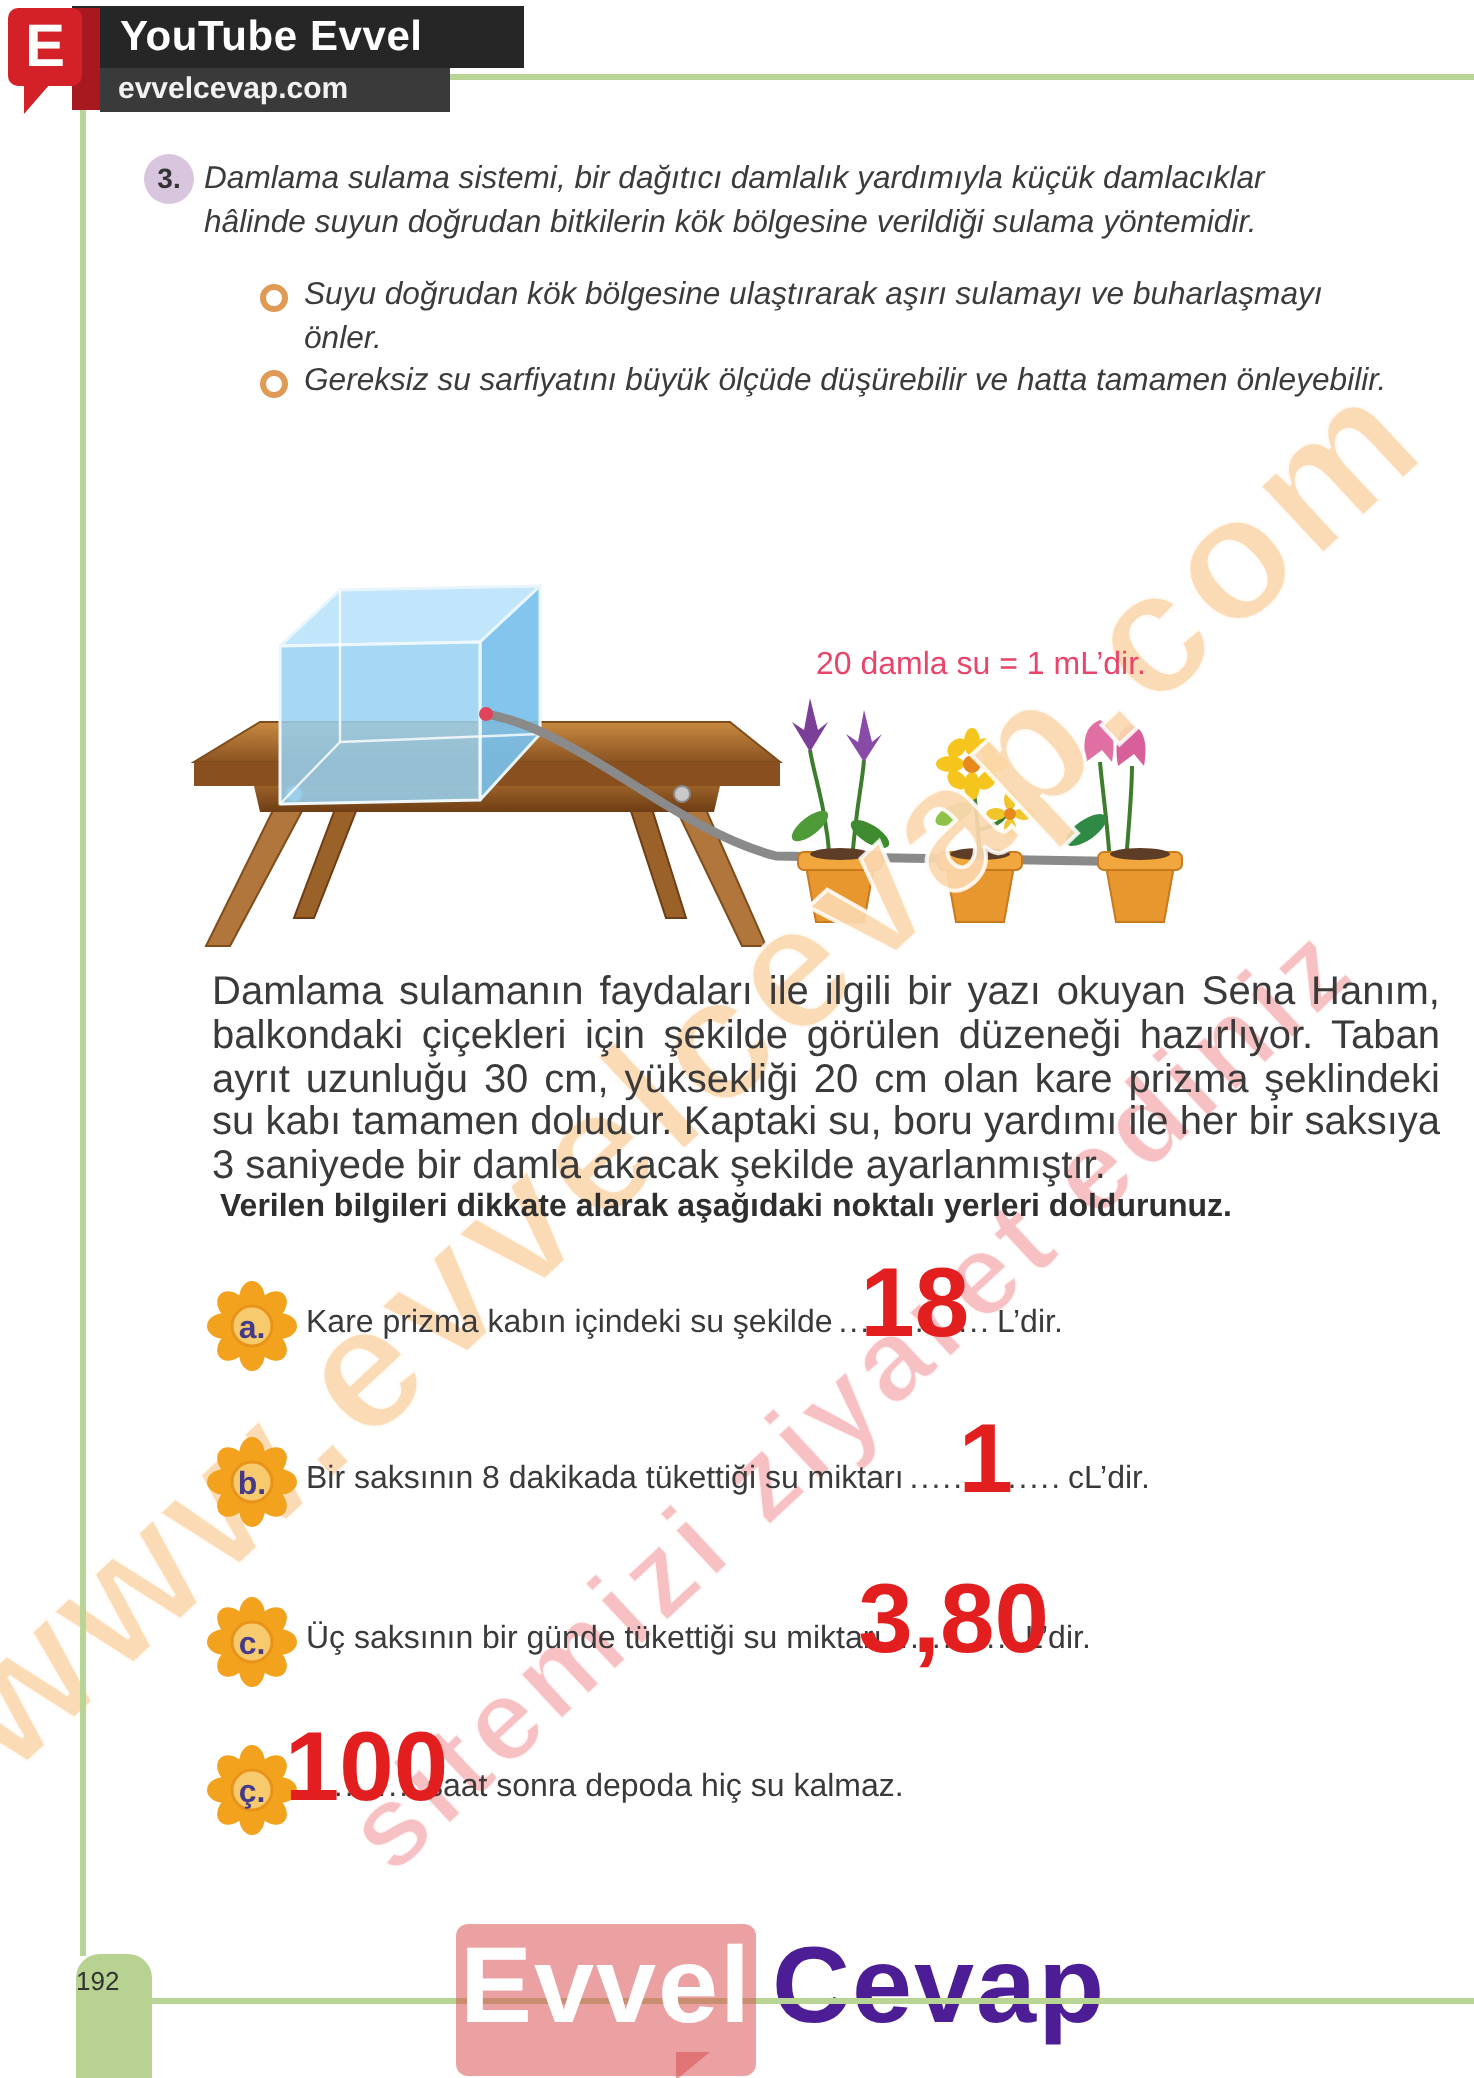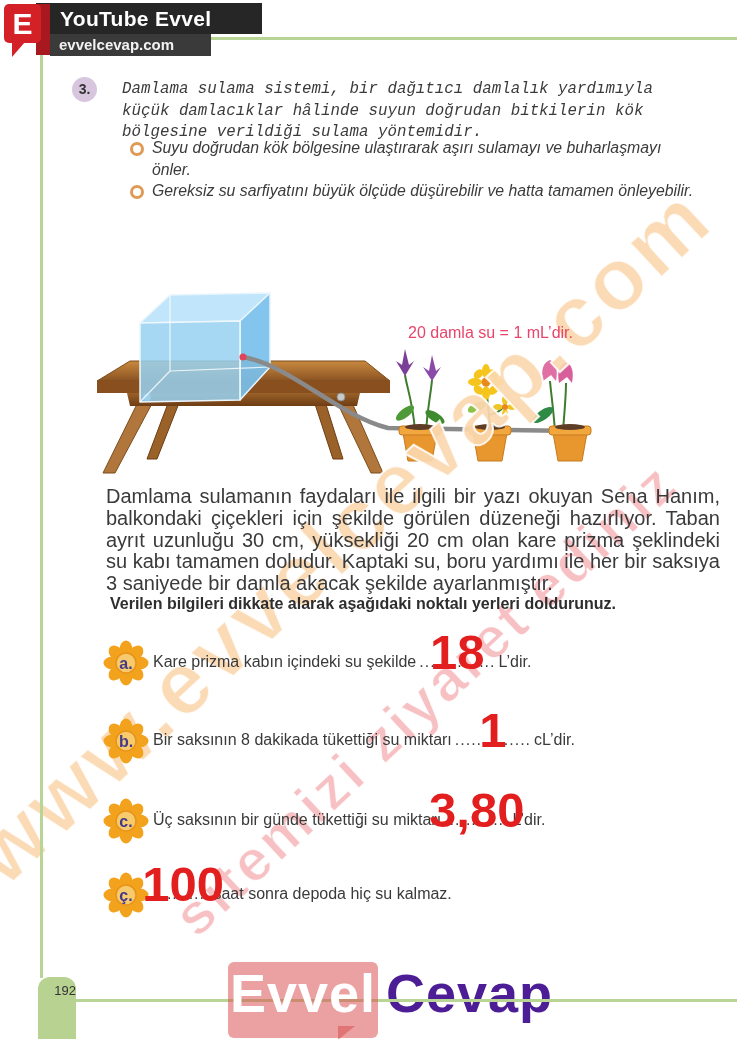--- a/index.html
+++ b/index.html
@@ -4,37 +4,37 @@
 <style>
   html,body{margin:0;padding:0;background:#e9e9e9;}
   .page{position:relative;width:737px;height:1039px;background:#ffffff;overflow:hidden;
         font-family:"Liberation Sans",sans-serif;color:#3a3a3a;margin:0 auto;}
   
   .frame-top{position:absolute;left:40px;top:37px;width:697px;height:3px;background:#b9d596;z-index:4;}
   .frame-left{position:absolute;left:40px;top:37px;width:3px;height:941px;background:#b9d596;z-index:4;}
   
   .hdr-bar1{position:absolute;left:36px;top:3px;width:226px;height:31px;background:#262626;z-index:10;
             color:#fff;font-size:21px;font-weight:600;line-height:31px;padding-left:24px;box-sizing:border-box;letter-spacing:.3px;}
-  .hdr-bar2{position:absolute;left:50px;top:34px;width:161px;height:22px;background:#3a3a3a;z-index:10;
+  .hdr-bar2{position:absolute;left:50px;top:34px;width:175px;height:22px;background:#3a3a3a;z-index:10;
             color:#f2f2f2;font-size:15px;font-weight:700;line-height:22px;padding-left:9px;box-sizing:border-box;}
   .hdr-ribbon{position:absolute;left:36px;top:4px;width:14px;height:51px;background:#a8191f;z-index:11;}
   .hdr-bubble{position:absolute;left:4px;top:4px;width:37px;height:39px;background:#d42127;border-radius:5px;z-index:12;
               color:#fff;font-size:30px;font-weight:700;text-align:center;line-height:39px;}
   .hdr-tail{position:absolute;left:12px;top:42px;width:0;height:0;z-index:12;
             border-top:15px solid #d42127;border-right:13px solid transparent;}
   
   .wm{position:absolute;font-weight:700;white-space:nowrap;transform-origin:0 0;z-index:2;pointer-events:none;}
   .wm-main{left:-50px;top:830px;font-size:88px;letter-spacing:4px;color:rgba(251,216,176,0.92);
            -webkit-text-stroke:2px rgba(255,255,255,0.85);transform:rotate(-43deg);}
   .wm-pink{left:160px;top:900px;font-size:58px;letter-spacing:3px;color:rgba(246,185,188,0.9);
            -webkit-text-stroke:1.5px rgba(255,255,255,0.85);transform:rotate(-43deg);}
   
   .q-badge{position:absolute;left:72px;top:77px;width:25px;height:25px;border-radius:50%;background:#d8c6de;z-index:3;
            color:#333;font-size:14px;font-weight:700;text-align:center;line-height:25px;}
-  .q-text{position:absolute;left:122px;top:79px;width:566px;z-index:3;font-style:italic;font-size:15.8px;line-height:21.5px;color:#3b3b3b;font-family:Liberation Mono, monospace;}
+  .q-text{position:absolute;left:102px;top:79px;width:566px;z-index:3;font-style:italic;font-size:15.8px;line-height:21.5px;color:#3b3b3b;}
   .bullets{position:absolute;left:130px;top:137px;width:568px;z-index:3;}
   .bullet{display:flex;align-items:flex-start;}
   .bullet-dot{flex:0 0 auto;width:8px;height:8px;border-radius:50%;border:3px solid #df9a56;margin:5px 8px 0 0;}
   .bullet-text{font-style:italic;font-size:15.8px;line-height:21.5px;color:#3b3b3b;}
   
   .fig-svg{position:absolute;left:85px;top:283px;z-index:1;}
   .fig-caption{position:absolute;left:408px;top:324px;z-index:3;font-size:16px;color:#e9446a;text-align:right;}
   
   .paragraph{position:absolute;left:106px;top:486px;width:614px;z-index:3;font-size:20px;line-height:21.8px;
              text-align:justify;color:#3a3a3a;}
@@ -43,21 +43,21 @@
   .item{position:absolute;left:103px;width:600px;height:48px;z-index:3;}
   .item-icon{position:absolute;left:0;top:0;}
   .item-text{margin-left:50px;padding-top:13px;font-size:16px;color:#3a3a3a;}
   .dotspan{position:relative;display:inline-block;margin:0 3px;}
   .dots{letter-spacing:1px;color:#3c3c3c;}
   .answer{position:absolute;left:50%;bottom:-6px;transform:translateX(-50%);z-index:5;
           color:#e31e1e;font-size:49px;line-height:1;white-space:nowrap;font-weight:700;}
   .flower-letter{font:700 16px "Liberation Sans",sans-serif;fill:#433a8a;}
   
   .page-tab{position:absolute;left:38px;top:977px;width:38px;height:62px;background:#b7d291;z-index:7;
-            border-radius:12px 12px 0 0;text-align:right;}
+            border-radius:12px 12px 0 0;text-align:left;}
   .page-num{font-size:13px;color:#333;margin-top:6px;}
   .frame-bottom{position:absolute;left:50px;top:999px;width:687px;height:3px;background:#b9d596;z-index:6;}
   .logo-cevap{position:absolute;left:386px;top:962px;z-index:5;font-size:54px;font-weight:700;color:#4c1d95;letter-spacing:1px;}
   .logo-bubble{position:absolute;left:228px;top:962px;width:150px;height:76px;z-index:7;
                background:rgba(217,74,74,0.52);border-radius:6px;text-align:center;
                color:#fff;font-size:54px;font-weight:700;line-height:62px;letter-spacing:1px;}
   .logo-tail{position:absolute;left:338px;top:1026px;width:0;height:0;z-index:7;
              border-top:14px solid rgba(217,74,74,0.52);border-right:17px solid transparent;}
 </style>
 </head>

